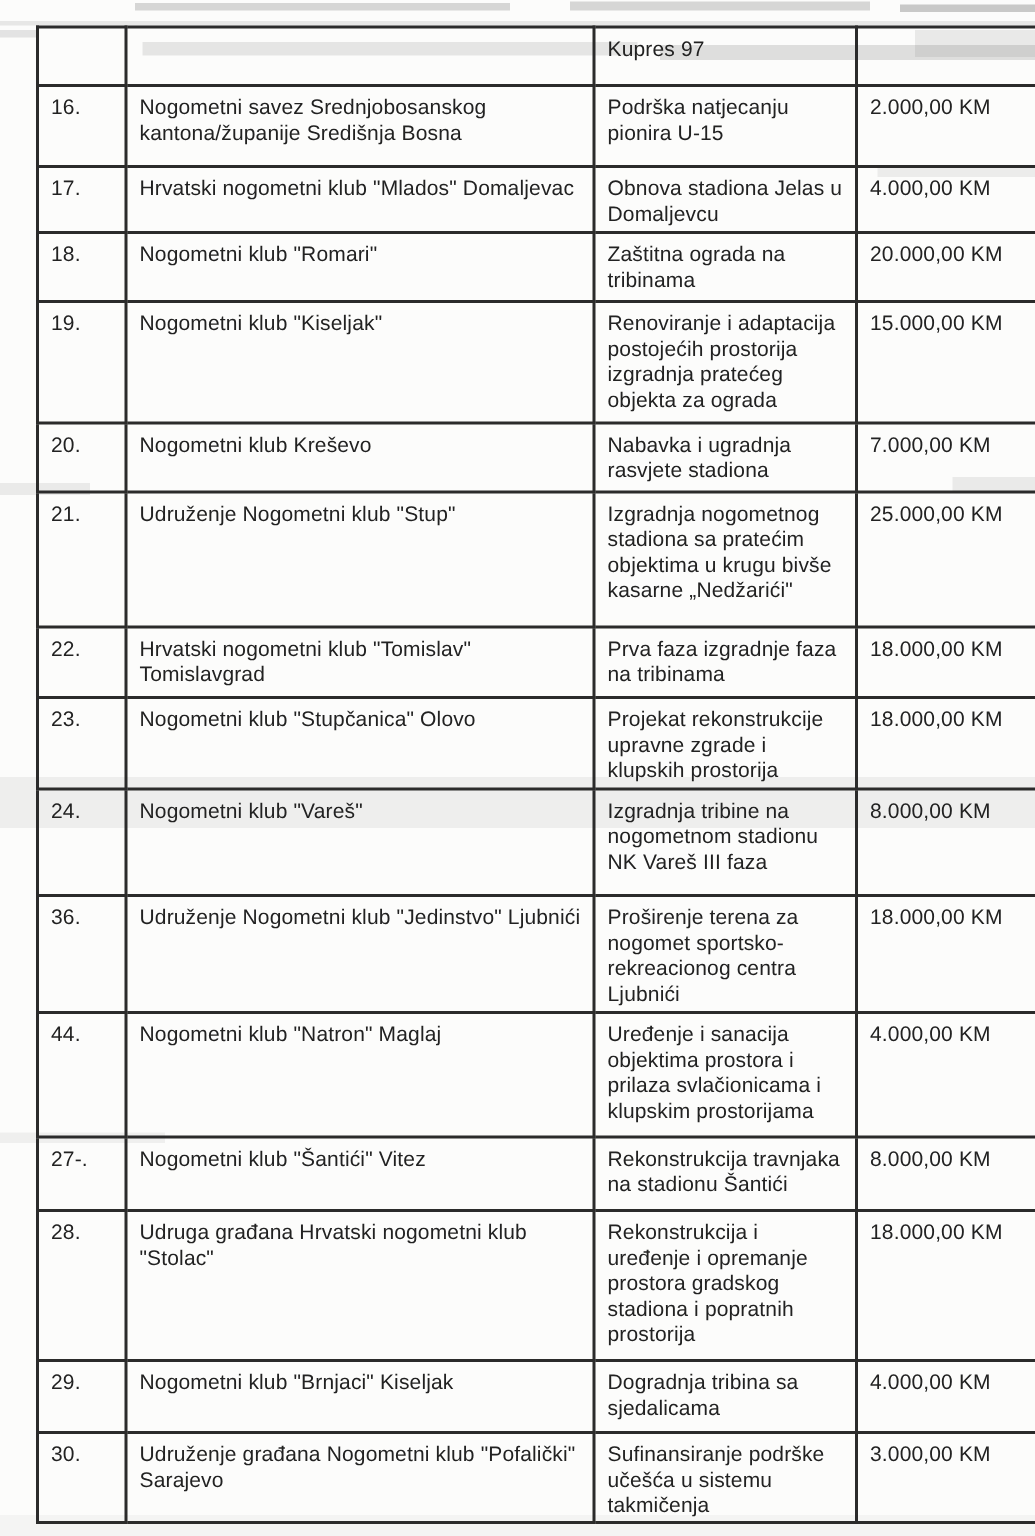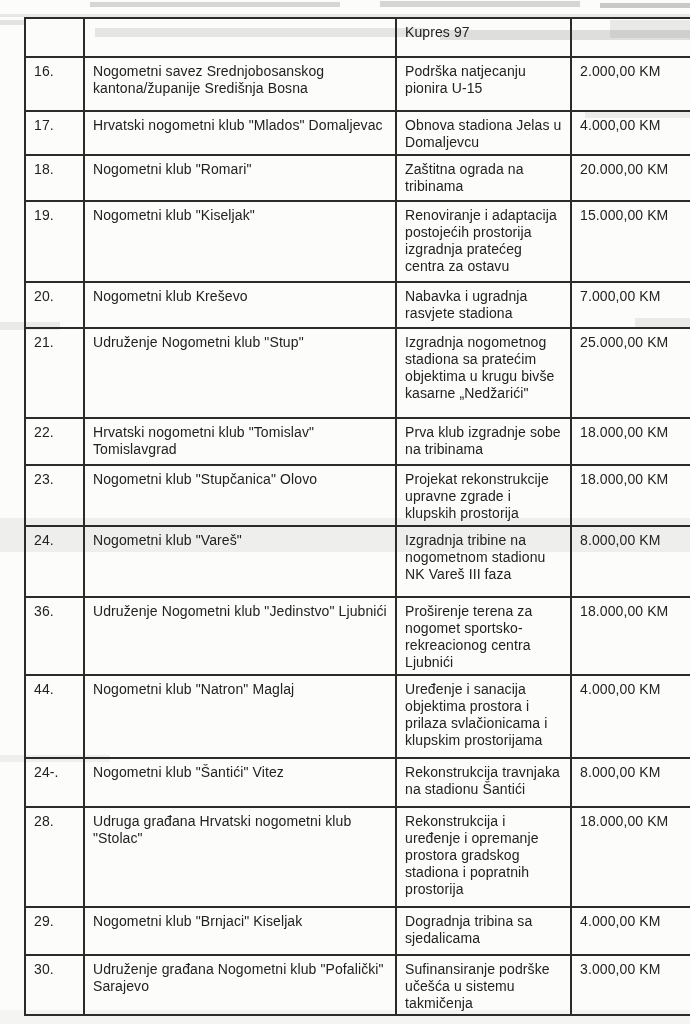--- a/index.html
+++ b/index.html
@@ -101,21 +101,21 @@
           <td class="c3">Zaštitna ograda na
 tribinama</td>
           <td class="c4">20.000,00 KM</td>
         </tr>
         <tr style="height: 81px;">
           <td class="c1">19.</td>
           <td class="c2">Nogometni klub "Kiseljak"</td>
           <td class="c3">Renoviranje i adaptacija
 postojećih prostorija
 izgradnja pratećeg
-centra za ostavu</td>
+objekta za ograda</td>
           <td class="c4">15.000,00 KM</td>
         </tr>
         <tr style="height: 46px;">
           <td class="c1">20.</td>
           <td class="c2">Nogometni klub Kreševo</td>
           <td class="c3">Nabavka i ugradnja
 rasvjete stadiona</td>
           <td class="c4">7.000,00 KM</td>
         </tr>
         <tr style="height: 90px;">
@@ -124,21 +124,21 @@
           <td class="c3">Izgradnja nogometnog
 stadiona sa pratećim
 objektima u krugu bivše
 kasarne „Nedžarići"</td>
           <td class="c4">25.000,00 KM</td>
         </tr>
         <tr style="height: 47px;">
           <td class="c1">22.</td>
           <td class="c2">Hrvatski nogometni klub "Tomislav"
 Tomislavgrad</td>
-          <td class="c3">Prva klub izgradnje sobe
+          <td class="c3">Prva faza izgradnje faza
 na tribinama</td>
           <td class="c4">18.000,00 KM</td>
         </tr>
         <tr style="height: 61px;">
           <td class="c1">23.</td>
           <td class="c2">Nogometni klub "Stupčanica" Olovo</td>
           <td class="c3">Projekat rekonstrukcije
 upravne zgrade i
 klupskih prostorija</td>
           <td class="c4">18.000,00 KM</td>
@@ -163,21 +163,21 @@
         <tr style="height: 83px;">
           <td class="c1">44.</td>
           <td class="c2">Nogometni klub "Natron" Maglaj</td>
           <td class="c3">Uređenje i sanacija
 objektima prostora i
 prilaza svlačionicama i
 klupskim prostorijama</td>
           <td class="c4">4.000,00 KM</td>
         </tr>
         <tr style="height: 49px;">
-          <td class="c1">24-.</td>
+          <td class="c1">27-.</td>
           <td class="c2">Nogometni klub "Šantići" Vitez</td>
           <td class="c3">Rekonstrukcija travnjaka
 na stadionu Šantići</td>
           <td class="c4">8.000,00 KM</td>
         </tr>
         <tr style="height: 100px;">
           <td class="c1">28.</td>
           <td class="c2">Udruga građana Hrvatski nogometni klub
 "Stolac"</td>
           <td class="c3">Rekonstrukcija i

